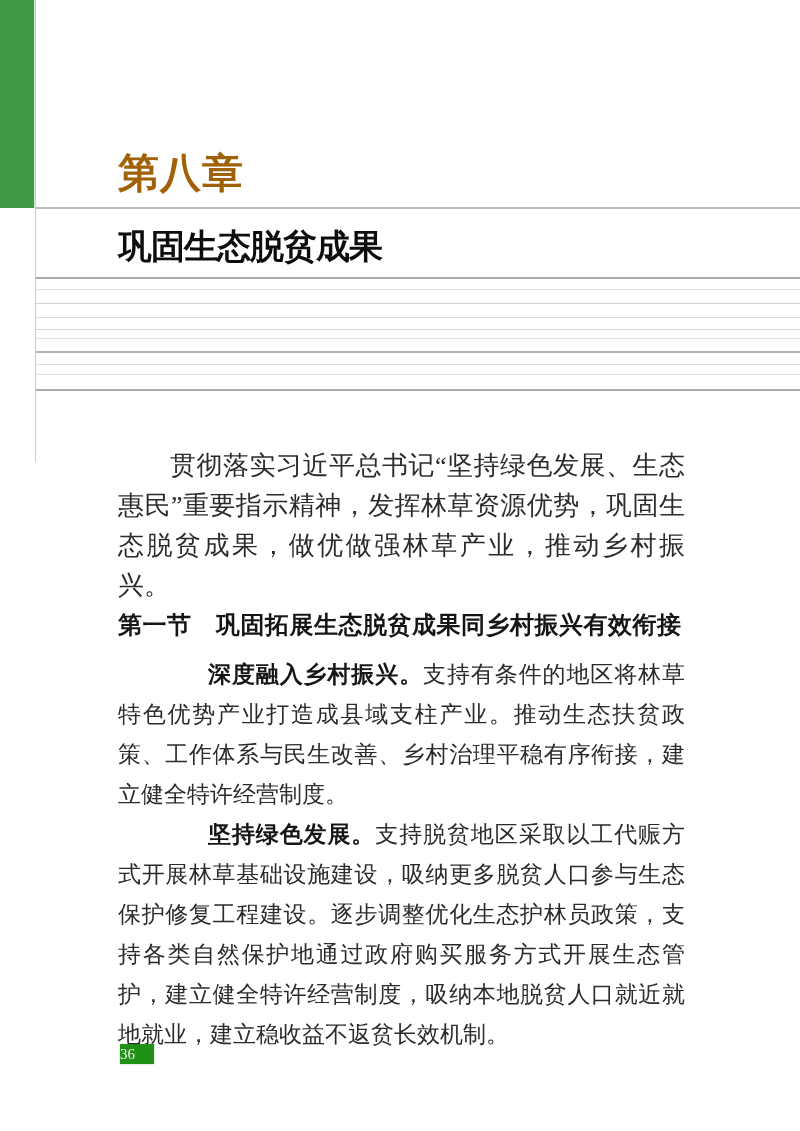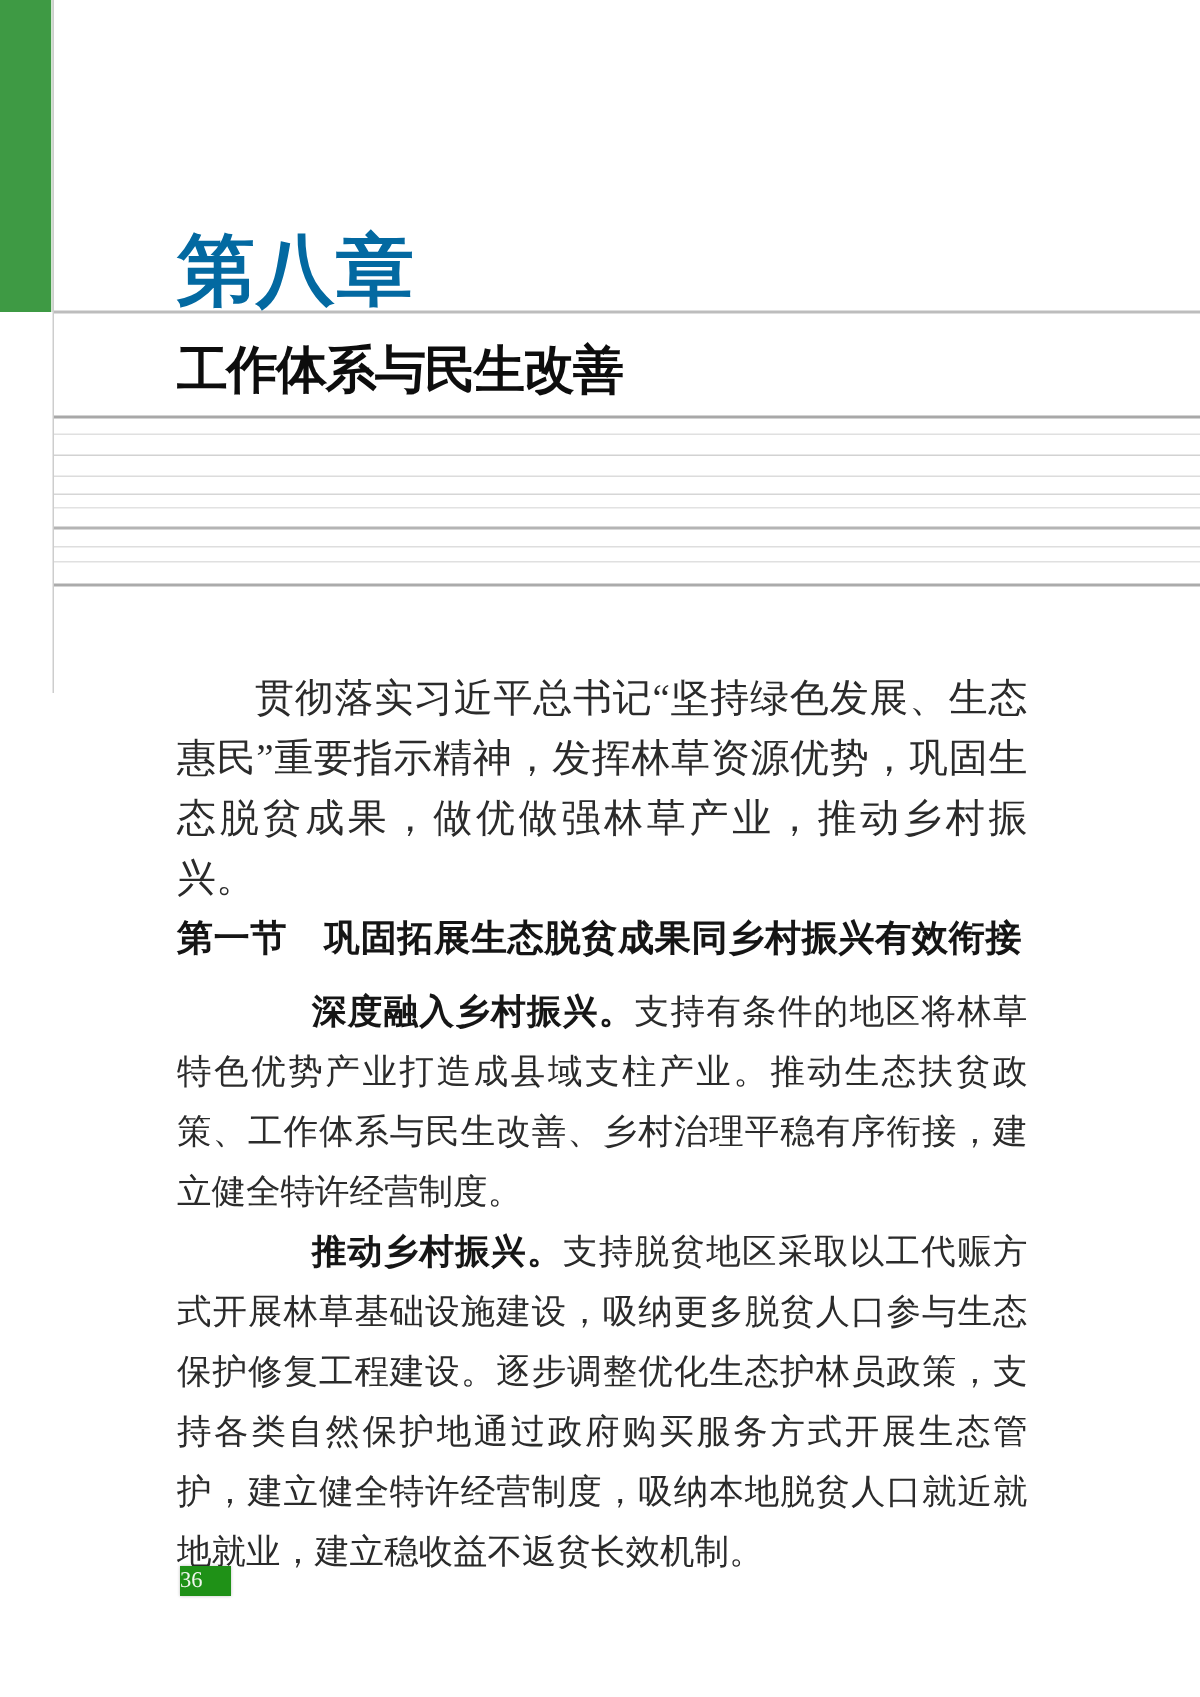--- a/index.html
+++ b/index.html
@@ -10,22 +10,22 @@
   }
   
   .accent-bar { position:absolute; left:0; top:0; width:34px; height:208px; background:#3e9a44; }
   .accent-bar-edge { position:absolute; left:34px; top:0; width:2px; height:208px; background:#a6c8a4; opacity:.5; }
   
   .vline { position:absolute; left:35px; top:0; width:1px; height:462px; background:#cdcdcd; }
   
   .rule { position:absolute; left:36px; right:0; }
   
   .chapter-number {
-    position:absolute; left:118px; top:146px; font-size:52px; font-weight:bold;
-    color:#0369a1; letter-spacing:1px; font-family:Liberation Mono, monospace;
+    position:absolute; left:118px; top:146px; font-size:41px; font-weight:bold;
+    color:#a16207; letter-spacing:1px; font-family:Liberation Mono, monospace;
   }
   .chapter-title {
     position:absolute; left:118px; top:224px; font-size:34px; font-weight:bold;
     color:#0d0d0d; letter-spacing:-1px; font-family:"DejaVu Serif","Liberation Serif",serif;
   }
   
   .intro-para {
     position:absolute; left:118px; top:446px; width:567px;
     font-size:26px; line-height:40px; text-align:justify; text-justify:inter-character;
     text-indent:2em; color:#2b2b2b;
@@ -65,26 +65,26 @@
   <div class="rule" style="top:303px;height:1px;background:#d2d2d2;"></div>
   <div class="rule" style="top:317px;height:1px;background:#dcdcdc;"></div>
   <div class="rule" style="top:329px;height:1px;background:#d6d6d6;"></div>
   <div class="rule" style="top:338px;height:1px;background:#e2e2e2;"></div>
   <div class="rule" style="top:351px;height:2px;background:#b4b4b4;"></div>
   <div class="rule" style="top:364px;height:1px;background:#dedede;"></div>
   <div class="rule" style="top:374px;height:1px;background:#e0e0e0;"></div>
   <div class="rule" style="top:389px;height:2px;background:#ababab;"></div>
 
   <div class="chapter-number">第八章</div>
-  <div class="chapter-title">工作体系与民生改善</div>
+  <div class="chapter-title">巩固生态脱贫成果</div>
 
   <div class="intro-para">贯彻落实习近平总书记“坚持绿色发展、生态惠民”重要指示精神，发挥林草资源优势，巩固生态脱贫成果，做优做强林草产业，推动乡村振兴。</div>
 
   <div class="section-heading">第一节　巩固拓展生态脱贫成果同乡村振兴有效衔接</div>
 
   <div class="body-block">
     <p><span class="lead">深度融入乡村振兴。</span><span>支持有条件的地区将林草特色优势产业打造成县域支柱产业。推动生态扶贫政策、工作体系与民生改善、乡村治理平稳有序衔接，建立健全特许经营制度。</span></p>
-    <p><span class="lead">推动乡村振兴。</span><span>支持脱贫地区采取以工代赈方式开展林草基础设施建设，吸纳更多脱贫人口参与生态保护修复工程建设。逐步调整优化生态护林员政策，支持各类自然保护地通过政府购买服务方式开展生态管护，建立健全特许经营制度，吸纳本地脱贫人口就近就地就业，建立稳收益不返贫长效机制。</span></p>
+    <p><span class="lead">坚持绿色发展。</span><span>支持脱贫地区采取以工代赈方式开展林草基础设施建设，吸纳更多脱贫人口参与生态保护修复工程建设。逐步调整优化生态护林员政策，支持各类自然保护地通过政府购买服务方式开展生态管护，建立健全特许经营制度，吸纳本地脱贫人口就近就地就业，建立稳收益不返贫长效机制。</span></p>
   </div>
 
   <div class="page-badge">36</div>
 
 </div>
 
 </body></html>

